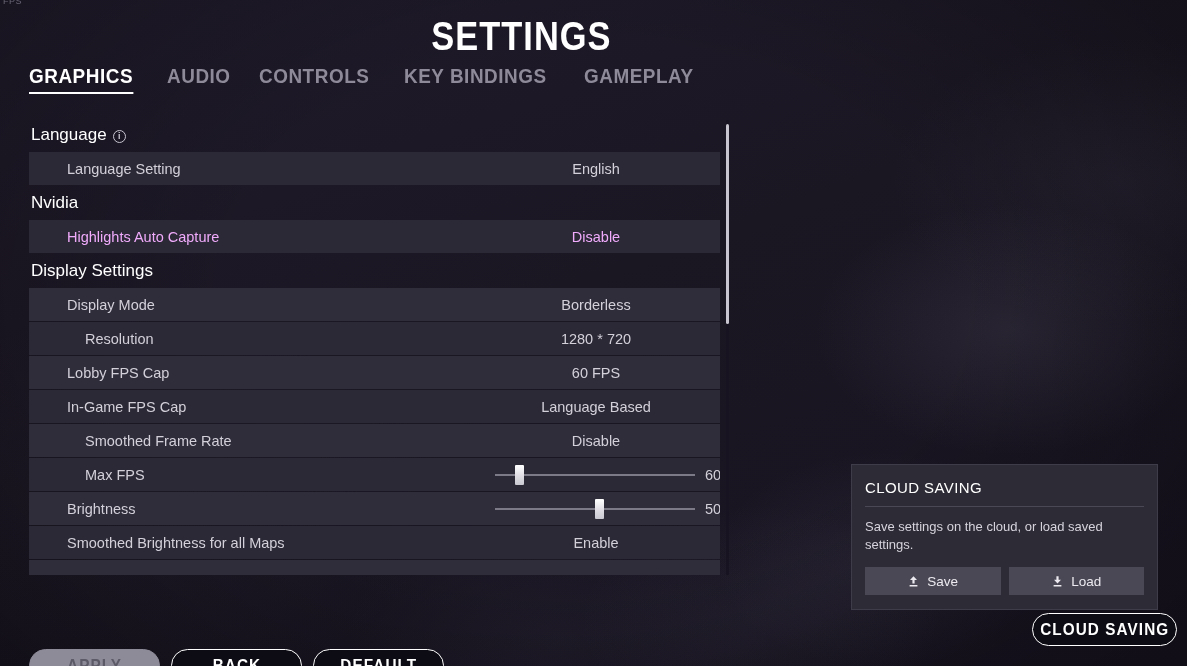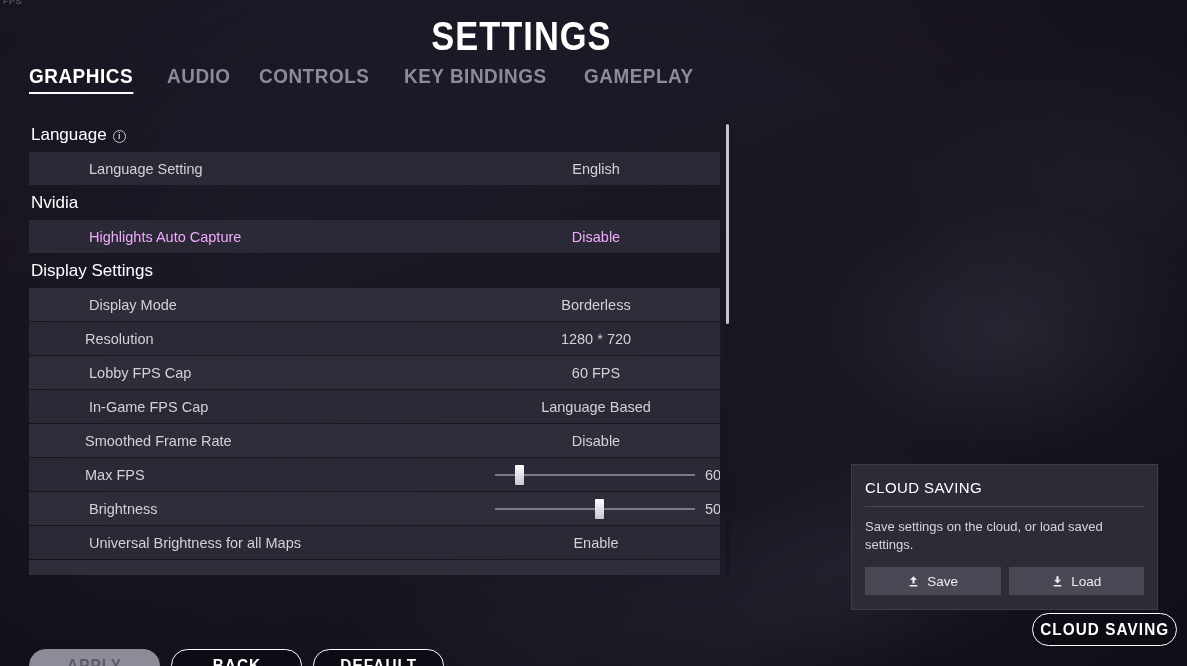--- a/index.html
+++ b/index.html
@@ -134,21 +134,21 @@
     align-items: center;
     background: #2b2935;
     margin-bottom: 1px;
     cursor: pointer;
   }
   .setting-row.alt { background: #2f2d3a; }
   .setting-row.clipped { height: 15px; overflow: hidden; align-items: flex-start; }
   .setting-row .label {
     color: #d3d0da;
     font-size: 14.5px;
-    padding-left: 60px;
+    padding-left: 38px;
     flex: 0 0 auto;
   }
   .setting-row.indent .label { padding-left: 56px; }
   .setting-row.dim .label,
   .setting-row.dim .value { color: #f0abfc; }
 
   .setting-row .value {
     position: absolute;
     left: 440px;
     width: 254px;
@@ -385,21 +385,21 @@
         <span class="label">Brightness</span>
         <span class="slider-wrap">
           <span class="slider-track">
             <span class="slider-thumb" id="thumb-brightness" style="left: 52%;"></span>
           </span>
         </span>
         <span class="slider-number">50</span>
       </div>
 
       <div class="setting-row">
-        <span class="label">Universal Brightness for all Maps</span>
+        <span class="label">Smoothed Brightness for all Maps</span>
         <span class="value centered-col">Enable</span>
       </div>
 
       <div class="setting-row alt clipped"></div>
 
     </div>
   </div>
 
   <div class="scrollbar-track">
     <div class="scrollbar-thumb" id="scroll-thumb" style="top: 4px; height: 200px;"></div>

